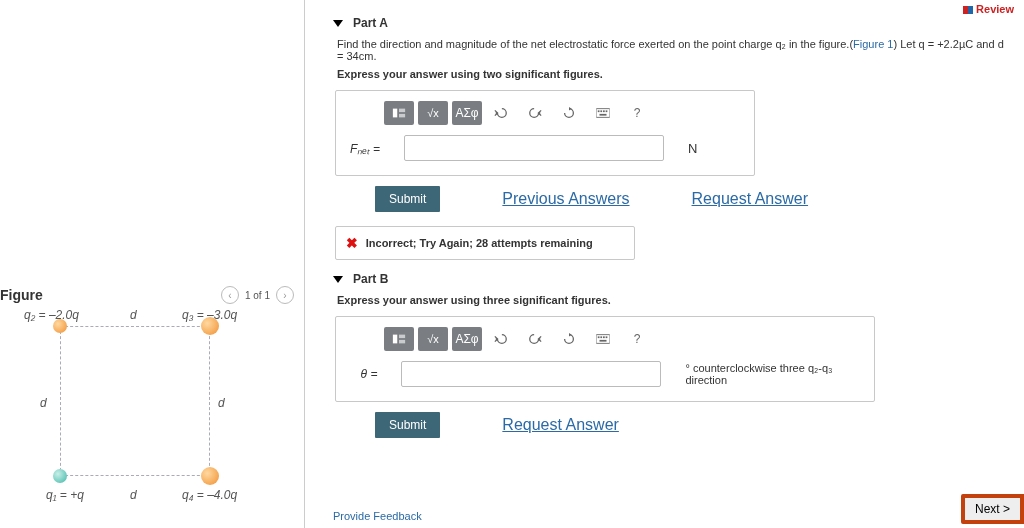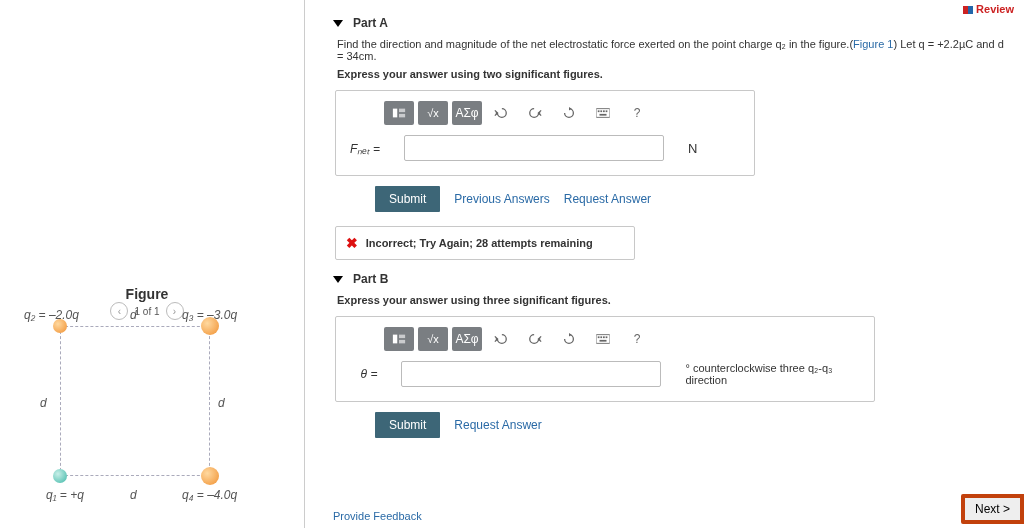--- a/index.html
+++ b/index.html
@@ -25,32 +25,32 @@
   .tbtn { width: 30px; height: 24px; display: inline-flex; align-items: center; justify-content: center; background: #7a7e82; color: #fff; border-radius: 2px; font-size: 12px; }
   .tbtn.light { background: transparent; color: #666; }
   .tbtn svg { width: 14px; height: 14px; }
   .in-row { display: flex; align-items: center; gap: 24px; }
   .lbl { font-style: italic; font-size: 12px; width: 32px; text-align: right; }
   .ans-input { height: 26px; border: 1px solid #bbb; border-radius: 2px; padding: 0 6px; flex: 0 0 260px; }
   .unit { font-size: 13px; }
 
   .submit-row { display: flex; align-items: center; gap: 14px; margin: 10px 0 0 2px; padding-left: 40px; }
   .submit-btn { background: #3d6677; color: #fff; border: none; padding: 6px 14px; font-size: 12px; cursor: pointer; border-radius: 1px; }
-  .link { color: #2a6aa6; font-size: 12px; cursor: pointer; }
+  .link { color: #2a6aa6; font-size: 16px; text-decoration: underline; cursor: pointer; margin-left: 48px; }
 
   .feedback { border: 1px solid #c8c8c8; border-radius: 2px; width: 300px; padding: 8px 10px; margin: 14px 0 4px 2px; display: flex; align-items: center; gap: 8px; font-weight: bold; font-size: 11px; }
   .fx { color: #d11; font-size: 14px; font-weight: bold; }
 
   .part-b { margin-top: 12px; }
 
   .feedback-link { position: absolute; bottom: 6px; left: 28px; color: #2a6aa6; font-size: 11px; }
   .next-btn { position: absolute; bottom: 4px; right: 0; background: #eee; border: 4px solid #c2410c; padding: 4px 10px; font-size: 12px; border-radius: 2px 0 0 2px; }
 
   
-  .fig-head { position: absolute; top: 286px; left: 0; right: 0; display: flex; align-items: center; justify-content: space-between; padding: 0 10px 0 0; flex-direction: column; }
+  .fig-head { position: absolute; top: 286px; left: 0; right: 0; display: flex; align-items: center; justify-content: space-between; padding: 0 10px 0 0; }
   .fig-head b { font-size: 14px; }
   .fig-nav { display: flex; align-items: center; gap: 6px; font-size: 10px; color: #555; }
   .circ { width: 18px; height: 18px; border: 1px solid #bbb; border-radius: 50%; display: inline-flex; align-items: center; justify-content: center; color: #999; font-size: 10px; }
 
   .fig-canvas { position: absolute; top: 316px; left: 30px; width: 230px; height: 200px; }
   .sq { position: absolute; left: 30px; top: 10px; width: 150px; height: 150px; border: 1px dashed #aab; }
   .node { position: absolute; width: 14px; height: 14px; border-radius: 50%; transform: translate(-50%,-50%); }
   .node.big { width: 18px; height: 18px; }
   .orange { background: radial-gradient(circle at 35% 35%, #ffd9a0, #f09030); }
   .teal { background: radial-gradient(circle at 35% 35%, #c8efe8, #3fb8a8); }

